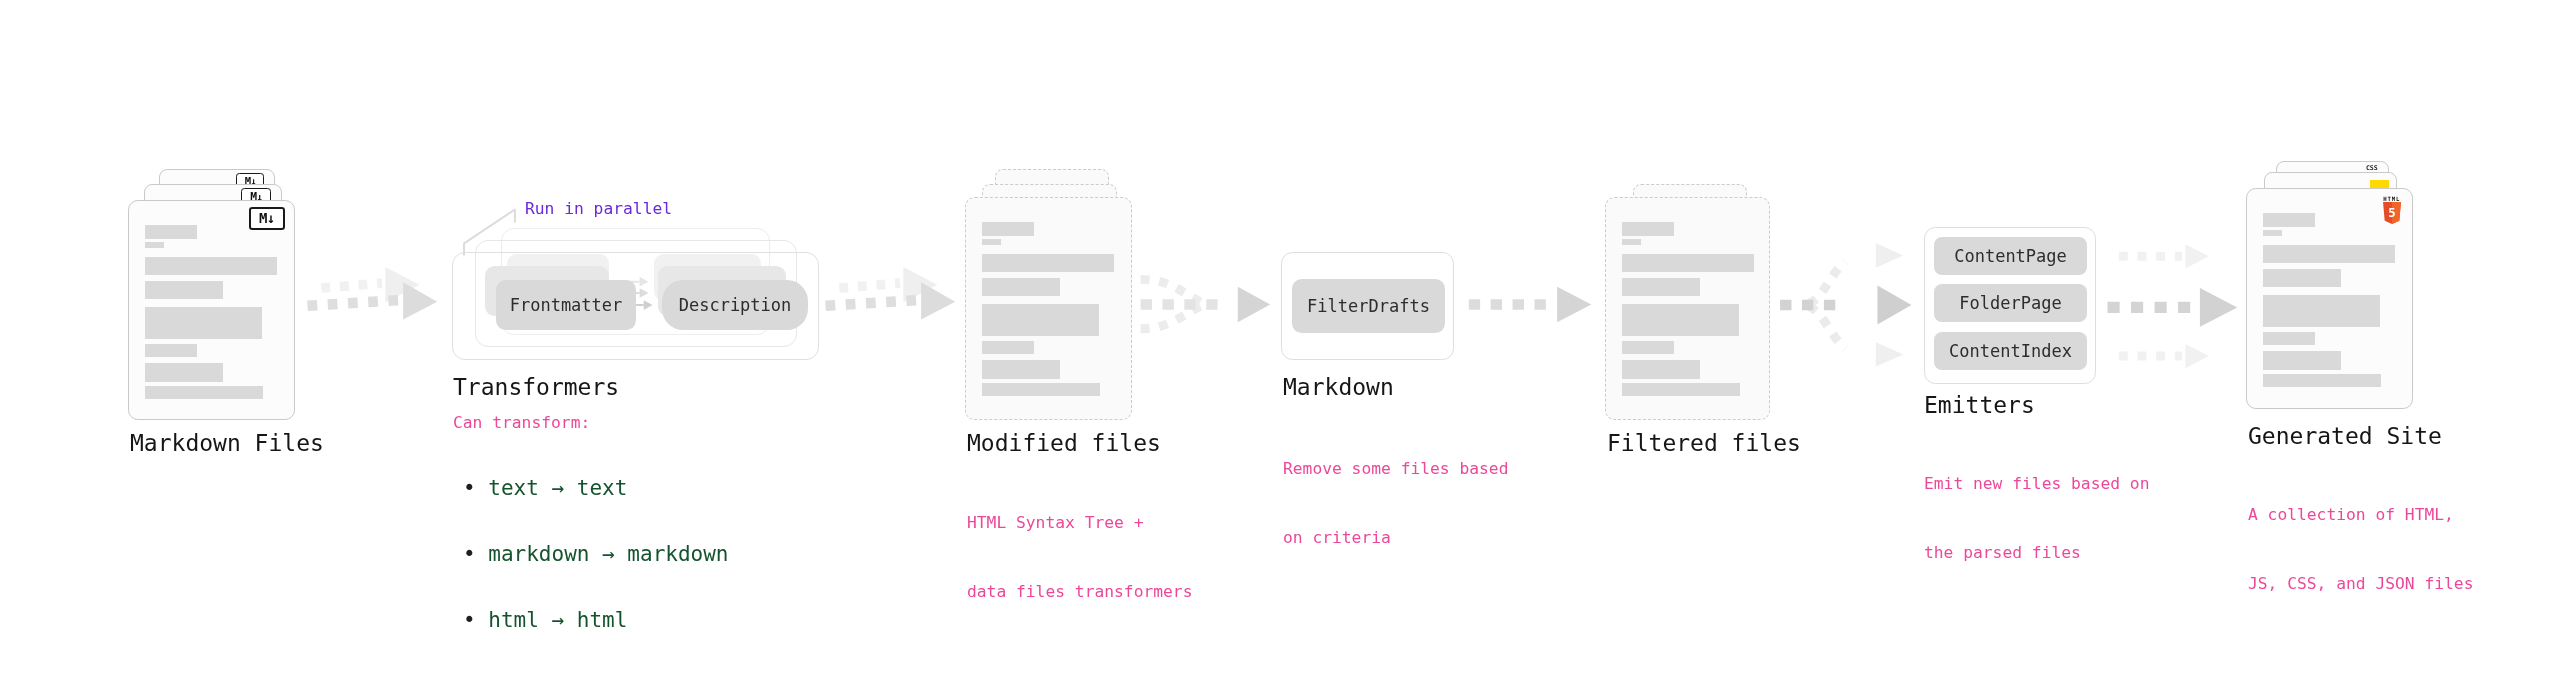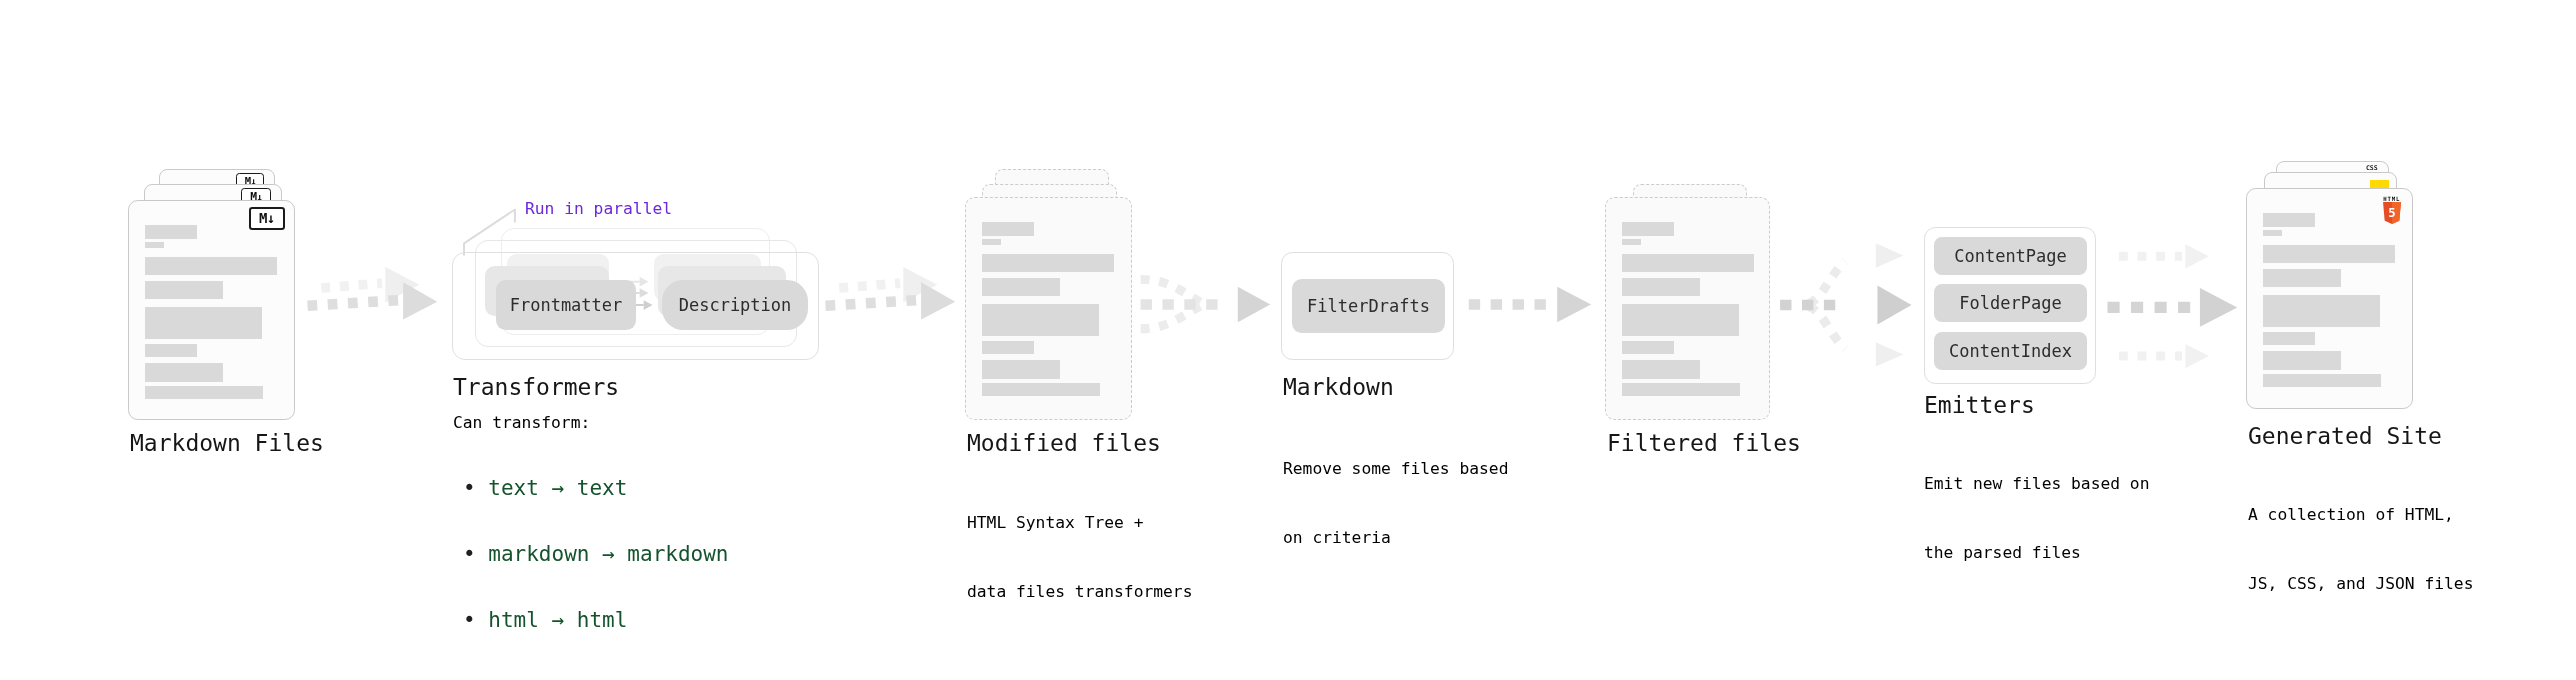--- a/index.html
+++ b/index.html
@@ -11,21 +11,21 @@
   
   .card-solid{position:absolute;box-sizing:border-box;background:#fcfcfc;border:1.6px solid #c9c9c9;border-radius:9.8px;}
   .card-dashed{position:absolute;box-sizing:border-box;background:#fafafa;border:1.6px dashed #cbcbcb;border-radius:9.8px;}
   .bars{position:absolute;left:0;top:0;right:0;bottom:0;}
   .bar{position:absolute;left:16.3px;background:#d9d9d9;}
   
   .md-badge{position:absolute;background:#ffffff;border:2.4px solid #1a1a1a;border-radius:3.3px;color:#111;
     font-weight:bold;display:flex;align-items:center;justify-content:center;letter-spacing:-0.8px;}
   
   .title{position:absolute;font-size:23px;line-height:28px;color:#161616;white-space:pre;}
-  .desc{position:absolute;font-size:16.3px;line-height:23px;color:#000000;white-space:pre;}
+  .desc{position:absolute;font-size:16.3px;line-height:23px;color:#ec4899;white-space:pre;}
   .bullets{position:absolute;font-size:21px;line-height:22px;color:#14532d;white-space:pre;}
   .bullet-line::before{content:"• ";color:#202020;}
   .annotation{position:absolute;font-size:16.3px;color:#6d28d9;white-space:pre;}
   
   .obox{position:absolute;box-sizing:border-box;border-radius:13px;background:transparent;}
   .box-front{border:1.6px solid #e0e0e0;}
   .box-mid{border:1.6px solid #e7e7e7;}
   .box-back{border:1.6px solid #ededed;}
   .solidbox{position:absolute;box-sizing:border-box;border:1.6px solid #dedede;border-radius:11.4px;background:#ffffff;}
   .pill{position:absolute;background:#d9d9d9;border-radius:9.8px;display:flex;align-items:center;justify-content:center;

